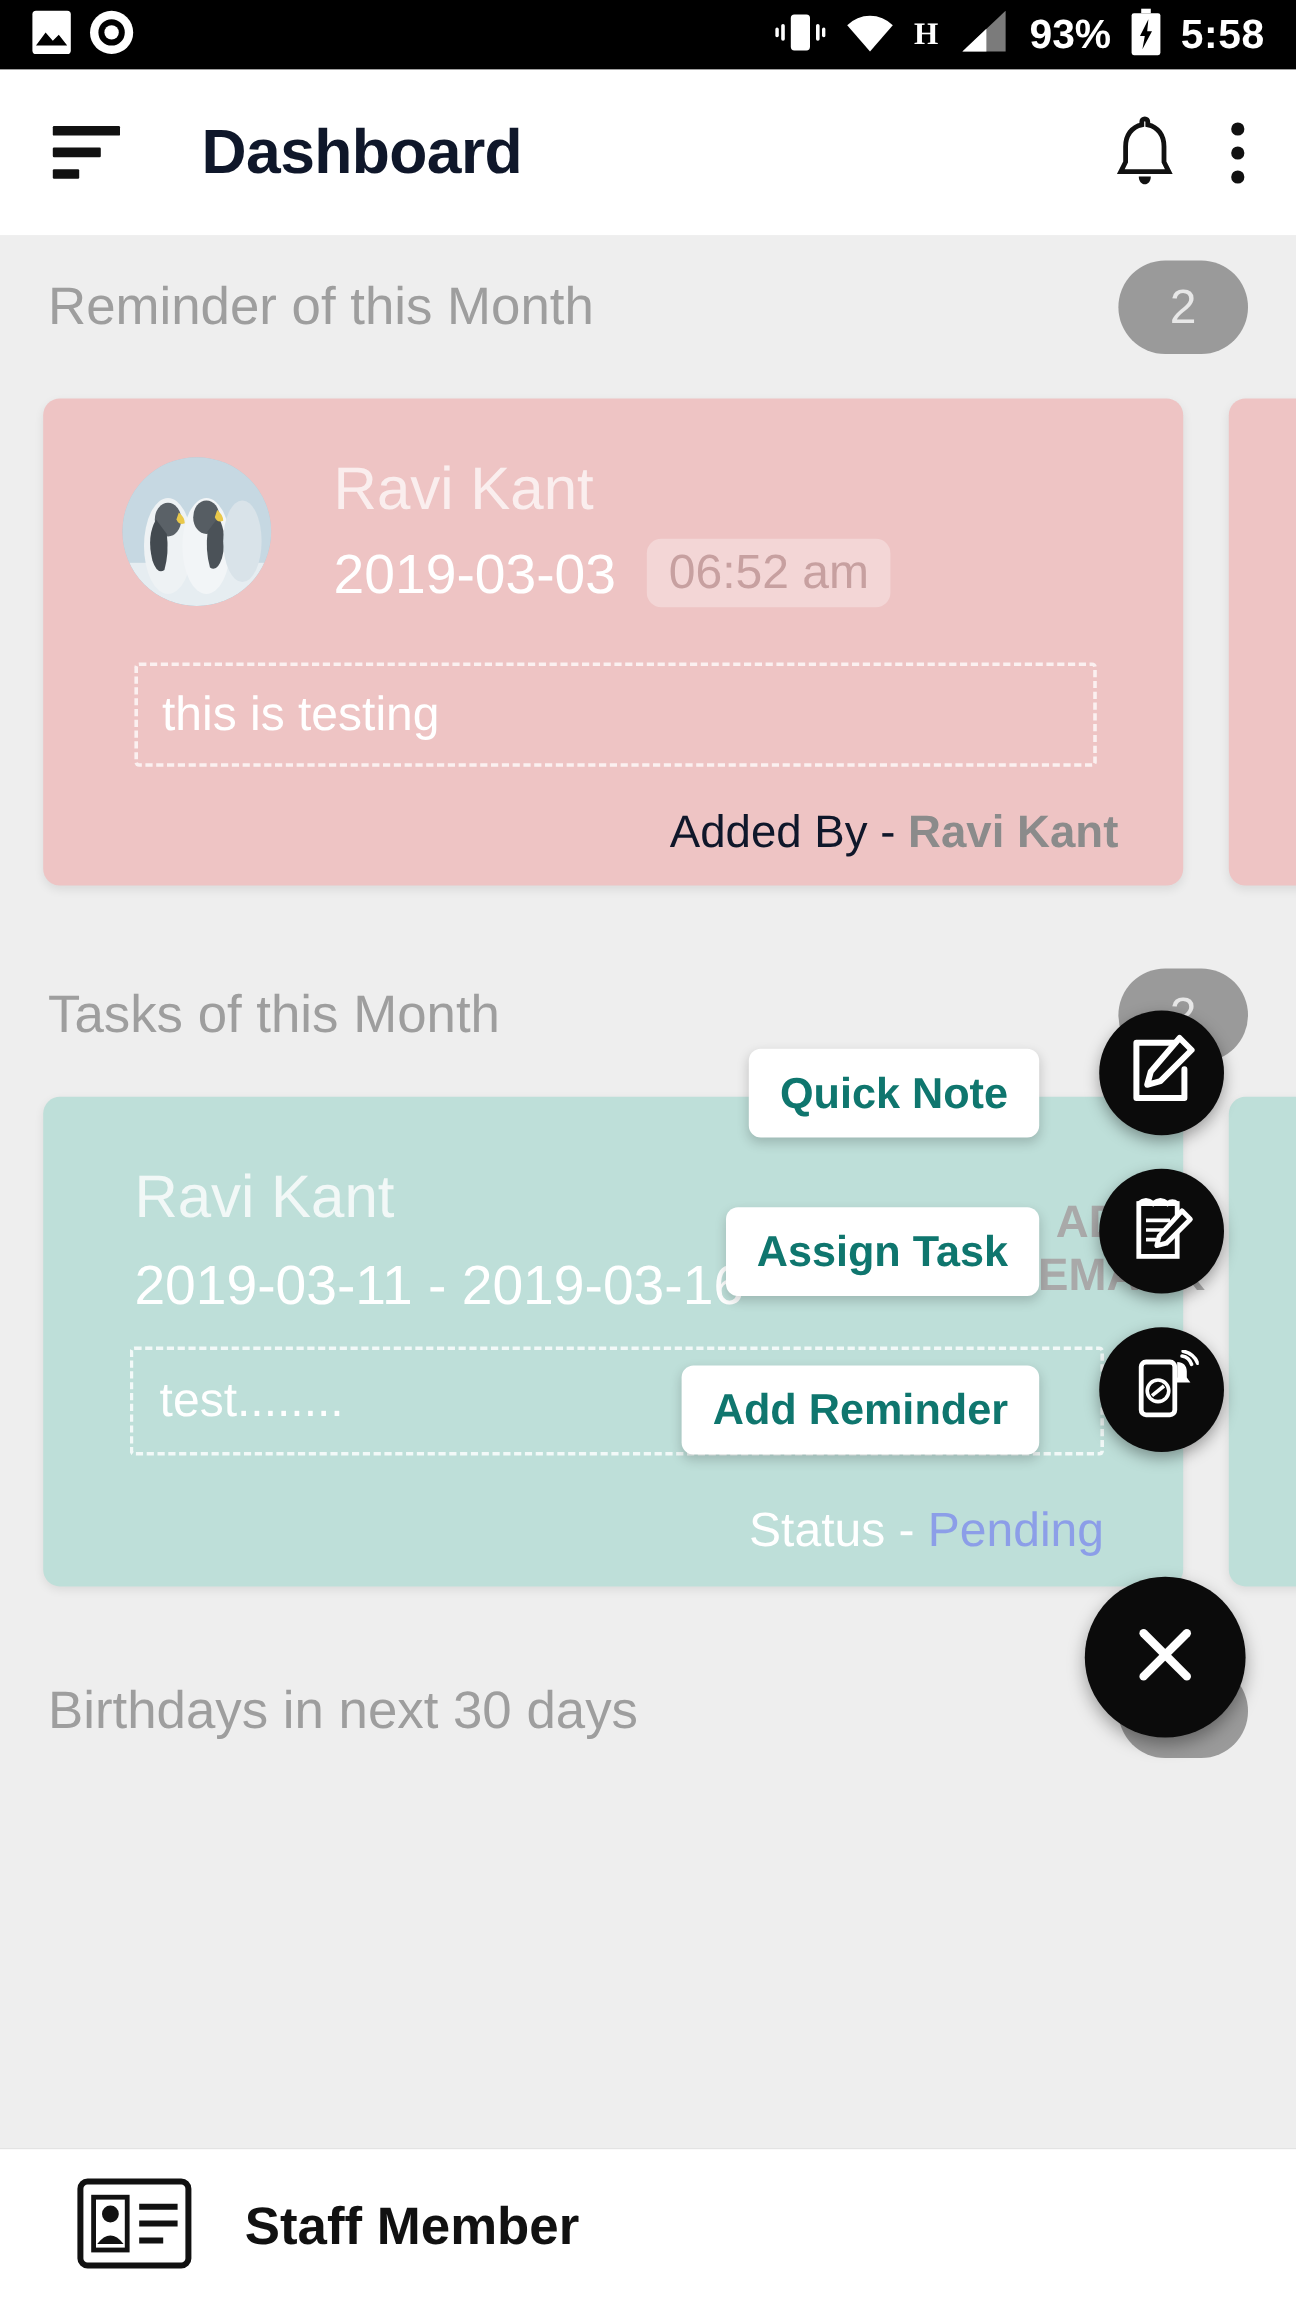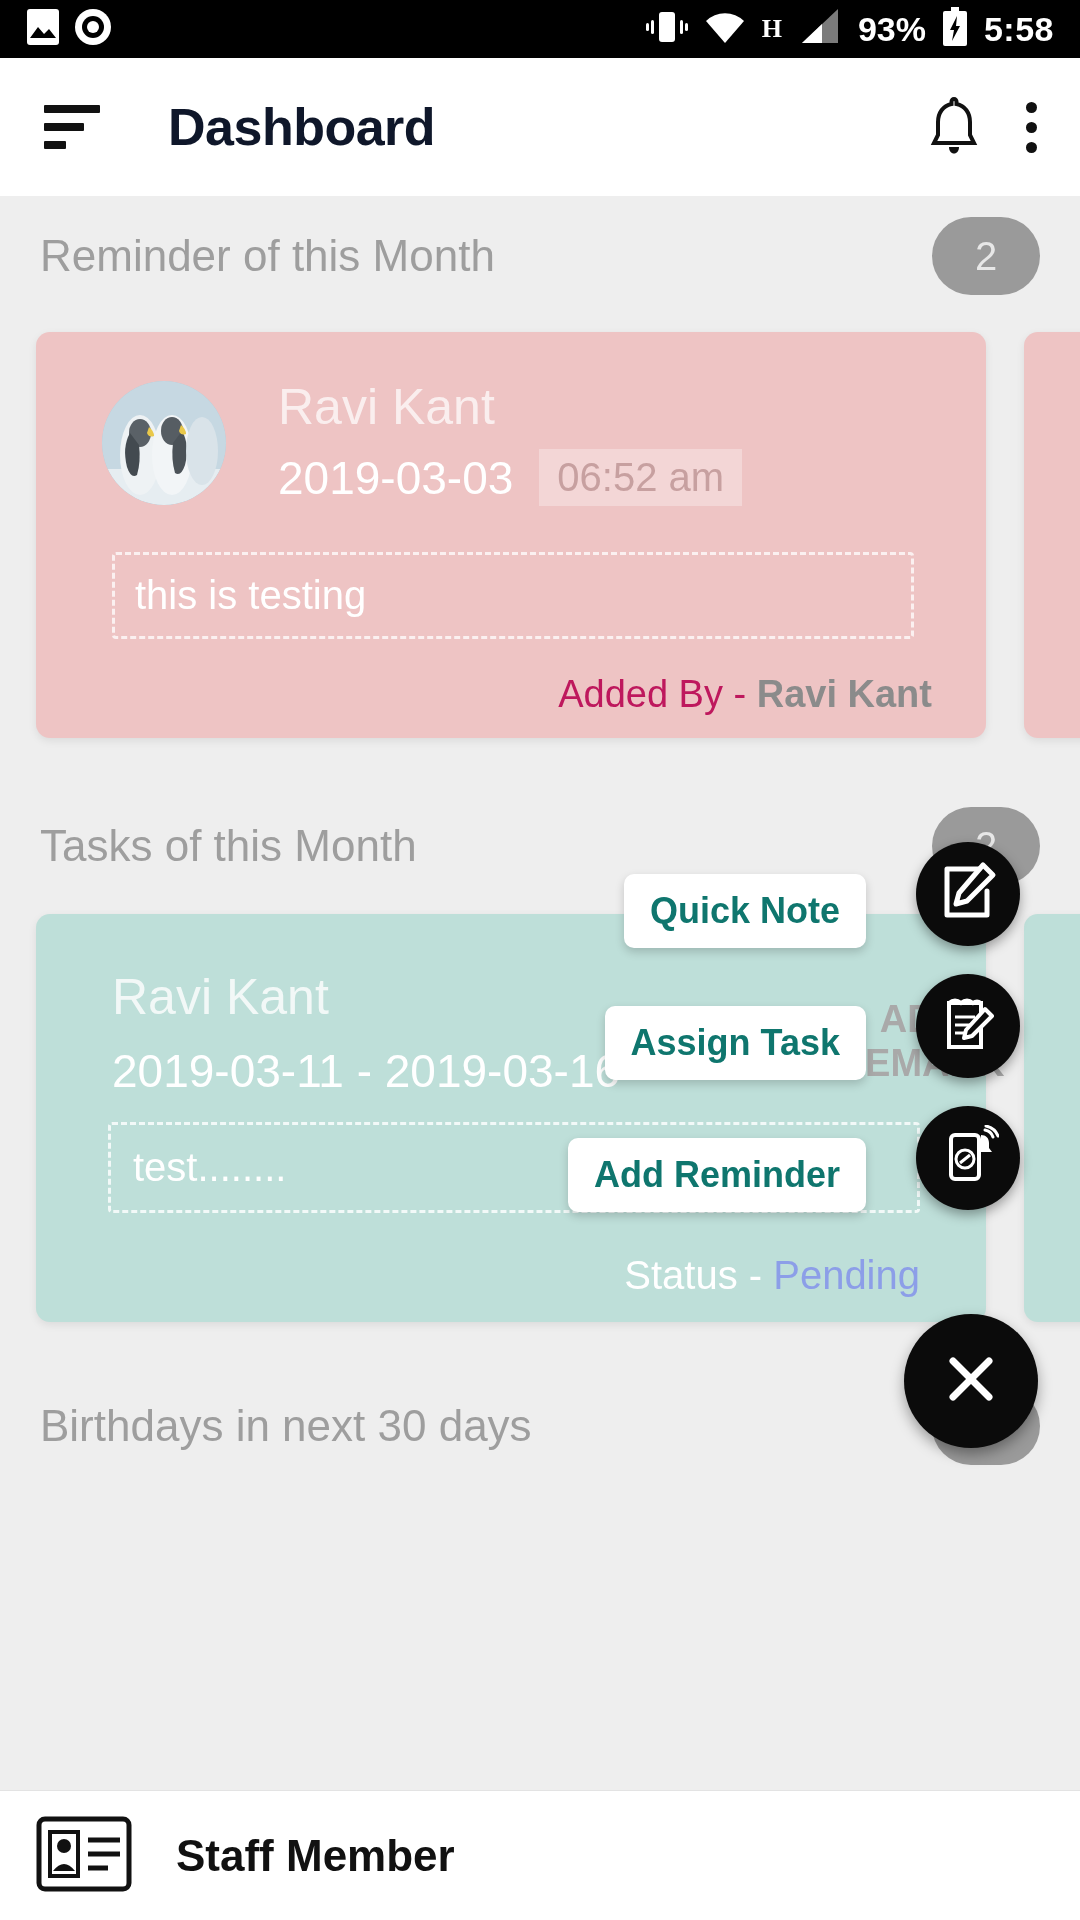--- a/index.html
+++ b/index.html
@@ -72,28 +72,29 @@
     margin-left:34px; background:#b9cdd8;
   }
   .avatar svg { display:block; }
   .rem-info { margin-left:52px; }
   .rem-name { font-size:50px; color:#ffffff; opacity:0.72; line-height:1.1; font-weight:normal;}
   .rem-datewrap { display:flex; align-items:center; gap:26px; margin-top:14px; }
   .rem-date { font-size:46px; color:#ffffff; }
   .rem-time {
     font-size:40px; color:#c7a0a0; background:rgba(255,255,255,0.30);
     padding:6px 18px;
+    border-radius:12px;
   }
   .note-box {
     margin:46px 40px 0 44px; border:3px dashed rgba(255,255,255,0.75);
     border-radius:4px; padding:18px 20px; min-height:76px;
   }
   .note-text { font-size:40px; color:#ffffff; }
   .added-row { text-align:right; padding:34px 22px 0 0; font-size:38px; }
-  .added-label { color:#be185d;margin-left:48px; }
+  .added-label { color:#0f172a;margin-left:48px; }
   .added-name { color:#8b8b8b; font-weight:bold; }
 
   
   .task-name { font-size:50px; color:#ffffff; opacity:0.80; padding:28px 0 0 44px; }
   .task-dates { font-size:46px; color:#ffffff; padding:18px 0 0 44px; }
   .task-note {
     margin:24px 34px 0 40px; border:3px dashed rgba(255,255,255,0.8);
     border-radius:4px; padding:20px 22px; min-height:86px;
   }
   .task-note span { font-size:40px; color:#ffffff; }
@@ -126,21 +127,21 @@
   #fab-quicknote { bottom:974px; }
   #lbl-quicknote { right:214px; bottom:972px; }
   #fab-assign { bottom:842px; }
   #lbl-assign  { right:214px; bottom:840px; }
   #fab-reminder { bottom:710px; }
   #lbl-reminder { right:214px; bottom:708px; }
 
   
   .bottom-bar {
     position:absolute; left:0; bottom:0; width:1080px; height:130px;
-    background:#ffffff; display:flex; align-items:center; padding-left:36px;
+    background:#ffffff; display:flex; align-items:center; padding-left:64px;
     border-top:1px solid #e3e3e3;
   }
   .bottom-label { margin-left:44px; font-size:44px; font-weight:bold; color:#111; }
 </style>
 </head>
 <body>
 
 <div id="screen">
 
   <div class="statusbar">

